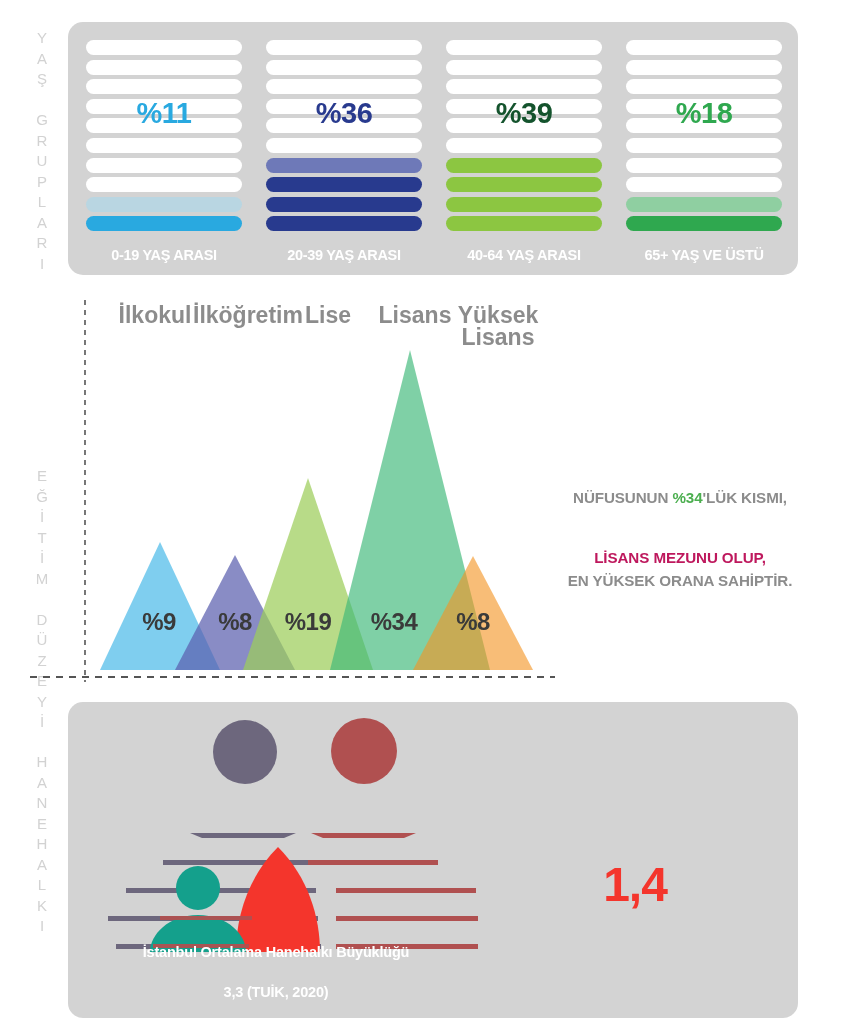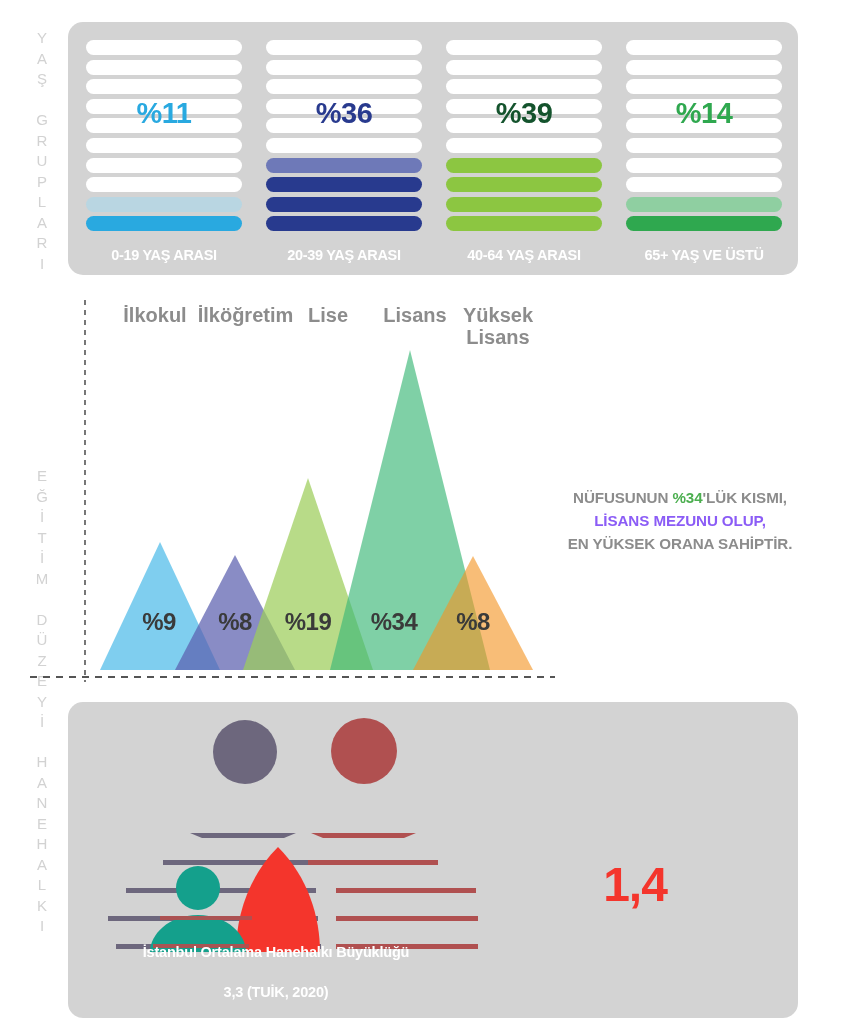--- a/index.html
+++ b/index.html
@@ -79,21 +79,21 @@
   #edu-wrap {
     position: absolute;
     left: 0;
     top: 290px;
     width: 848px;
     height: 400px;
   }
   .edu-label {
     position: absolute;
     color: #8c8c8c;
-    font-size: 20px;
+    font-size: 23px;
     font-weight: bold;
     text-align: center;
     line-height: 22px;
     white-space: pre-line;
   }
   #edu-svg { position: absolute; left: 0; top: 0; }
   .tri-pct {
     position: absolute;
     color: #3a3a3a;
     font-size: 24px;
@@ -108,21 +108,21 @@
     top: 463px;
     width: 320px;
     text-align: center;
     color: #8c8c8c;
     font-size: 15.2px;
     font-weight: bold;
     line-height: 23px;
     letter-spacing: -0.1px;
   }
   #edu-note .hl-green { color: #4caf50; }
-  #edu-note .line-green { color: #8b5cf6; display: block; }
+  #edu-note .line-green { color: #be185d; display: block; margin-top: 37px; }
 
   
   #hh-panel {
     position: absolute;
     left: 68px;
     top: 702px;
     width: 730px;
     height: 316px;
     background: #d3d3d3;
     border-radius: 15px;
@@ -227,21 +227,21 @@
       <div class="bar"></div>
       <div class="bar"></div>
       <div class="bar"></div>
       <div class="bar"></div>
       <div class="bar"></div>
       <div class="bar"></div>
       <div class="bar"></div>
       <div class="bar"></div>
       <div class="bar" style="background: rgb(143, 207, 161);"></div>
       <div class="bar" style="background: rgb(47, 168, 79);"></div>
-      <div class="age-pct" style="color: rgb(47, 168, 79);">%14</div>
+      <div class="age-pct" style="color: rgb(47, 168, 79);">%18</div>
       <div class="age-caption">65+ YAŞ VE ÜSTÜ</div>
     </div>
   </div>
 
 <div id="edu-side" class="vside" style="left:22px; top:466px;">
     <span>E</span>
     <span>Ğ</span>
     <span>İ</span>
     <span>T</span>
     <span>İ</span>

